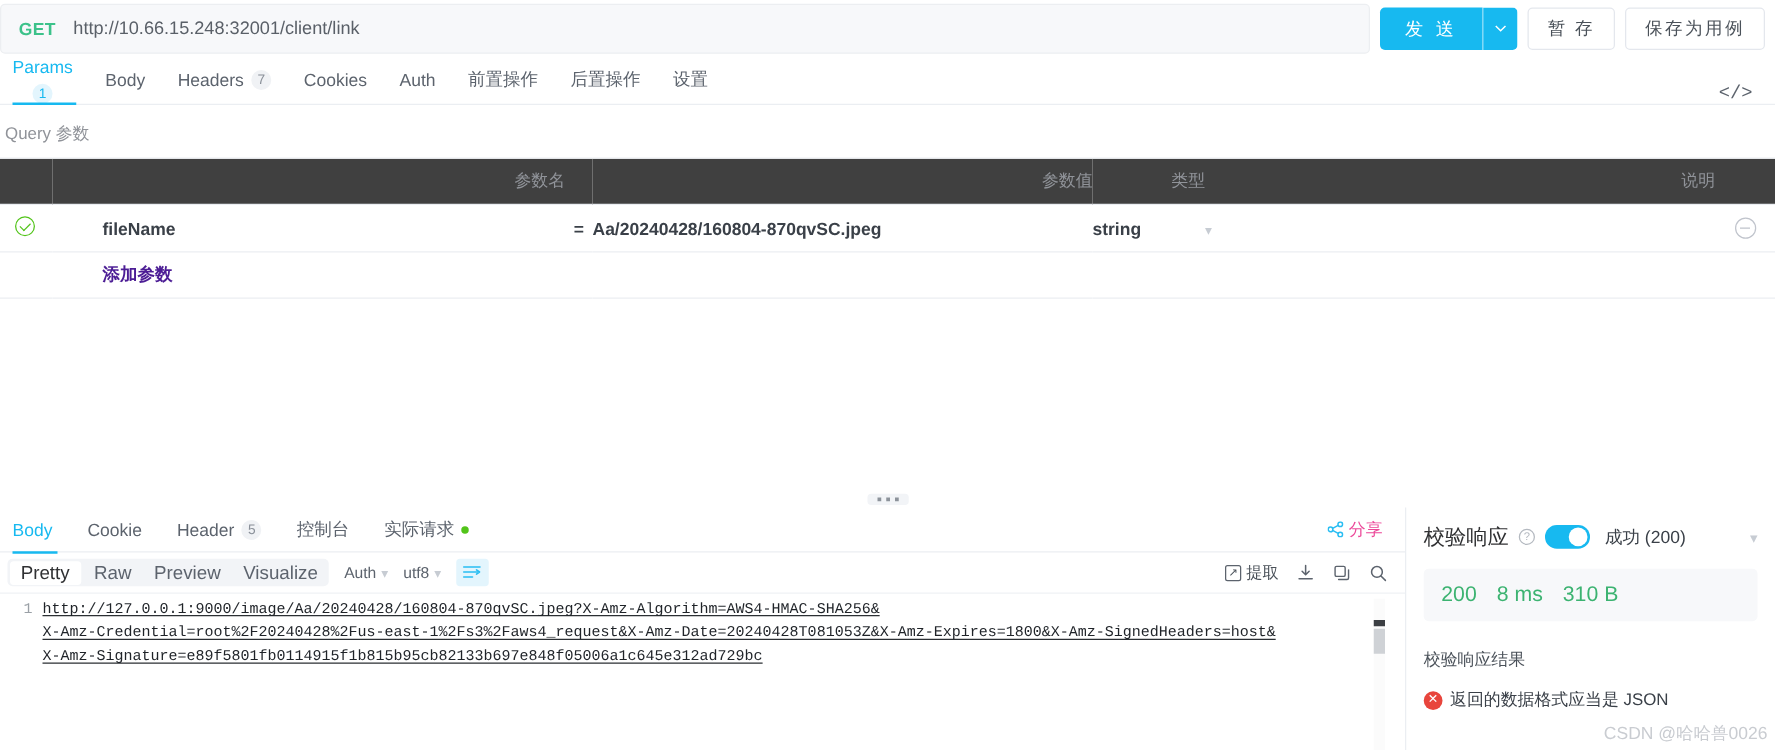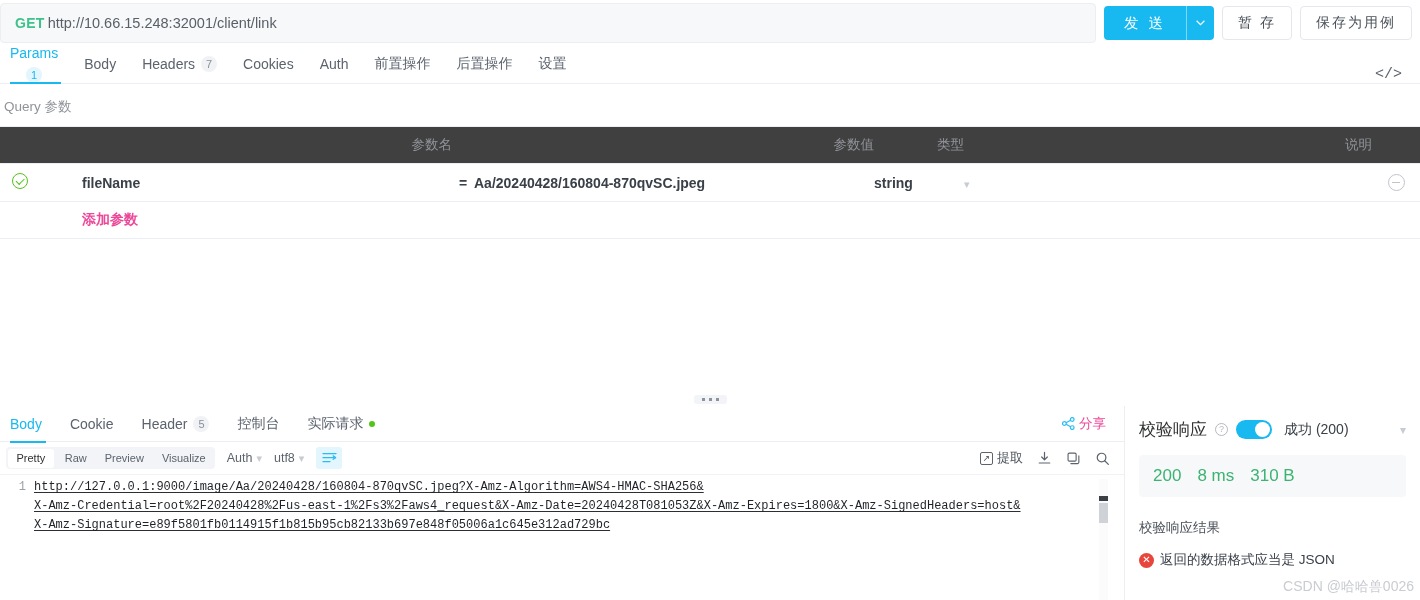--- a/index.html
+++ b/index.html
@@ -21,21 +21,21 @@
   }
   .url-input {
     flex: 1 1 auto;
     height: 40px;
     background: #f7f8fa;
     border: 1px solid #eceef1;
     border-radius: 4px;
     display: flex; align-items: center;
     padding: 0 14px;
     margin-left: 0;
-    gap: 3px;
+    gap: 14px;
     min-width: 0;
   }
   .method {
     color: #3cc28a; font-weight: bold; font-size: 14px;
     letter-spacing: .3px; flex: 0 0 auto;
   }
   .url-text {
     font-size: 14.5px; color: #5a6068; white-space: nowrap;
     overflow: hidden; text-overflow: ellipsis;
   }
@@ -126,21 +126,21 @@
   .type-val { color: #3cb371; }
   .chev { color: #c7ccd3; font-size: 11px; }
   .minus-circle {
     display: inline-block; width: 17px; height: 17px; border-radius: 50%;
     border: 1.2px solid #c0c4cc; position: relative; vertical-align: middle;
   }
   .minus-circle::after {
     content: ""; position: absolute; left: 3.4px; top: 6.9px;
     width: 8px; height: 1.2px; background: #c0c4cc;
   }
-  .add-row td { color: #ec4899; border-bottom: 1px solid #ebeef2; }
+  .add-row td { color: #4c1d95; border-bottom: 1px solid #ebeef2; }
 
   
   .splitter {
     position: absolute; left: 0; right: 0; top: 392px; height: 14px;
     display: flex; align-items: center; justify-content: center;
     cursor: row-resize;
   }
   .splitter .grip {
     display: flex; gap: 4px; background: #f2f4f7;
     padding: 3px 8px; border-radius: 3px;
@@ -186,21 +186,21 @@
   
   .viewer-toolbar {
     display: flex; align-items: center; height: 32px;
     padding: 0 14px 0 6px; gap: 0;
   }
   .seg {
     display: flex; background: #f2f4f7; border-radius: 4px; overflow: hidden;
     height: 22px; align-items: stretch;
   }
   .seg div {
-    font-size: 11px; color: #5c636d; padding: 0 9px; display: flex;
+    font-size: 15px; color: #5c636d; padding: 0 9px; display: flex;
     align-items: center; cursor: pointer;
   }
   .seg div.on { background: #fff; color: #303133; border-radius: 3px; margin: 1.5px; }
   .drop {
     display: flex; align-items: center; gap: 4px; font-size: 12.5px;
     color: #5c636d; margin-left: 12px; cursor: pointer;
   }
   .wrap-btn {
     margin-left: 12px; width: 26px; height: 22px; border-radius: 3px;
     background: #e3f5fd; display: flex; align-items: center; justify-content: center;

